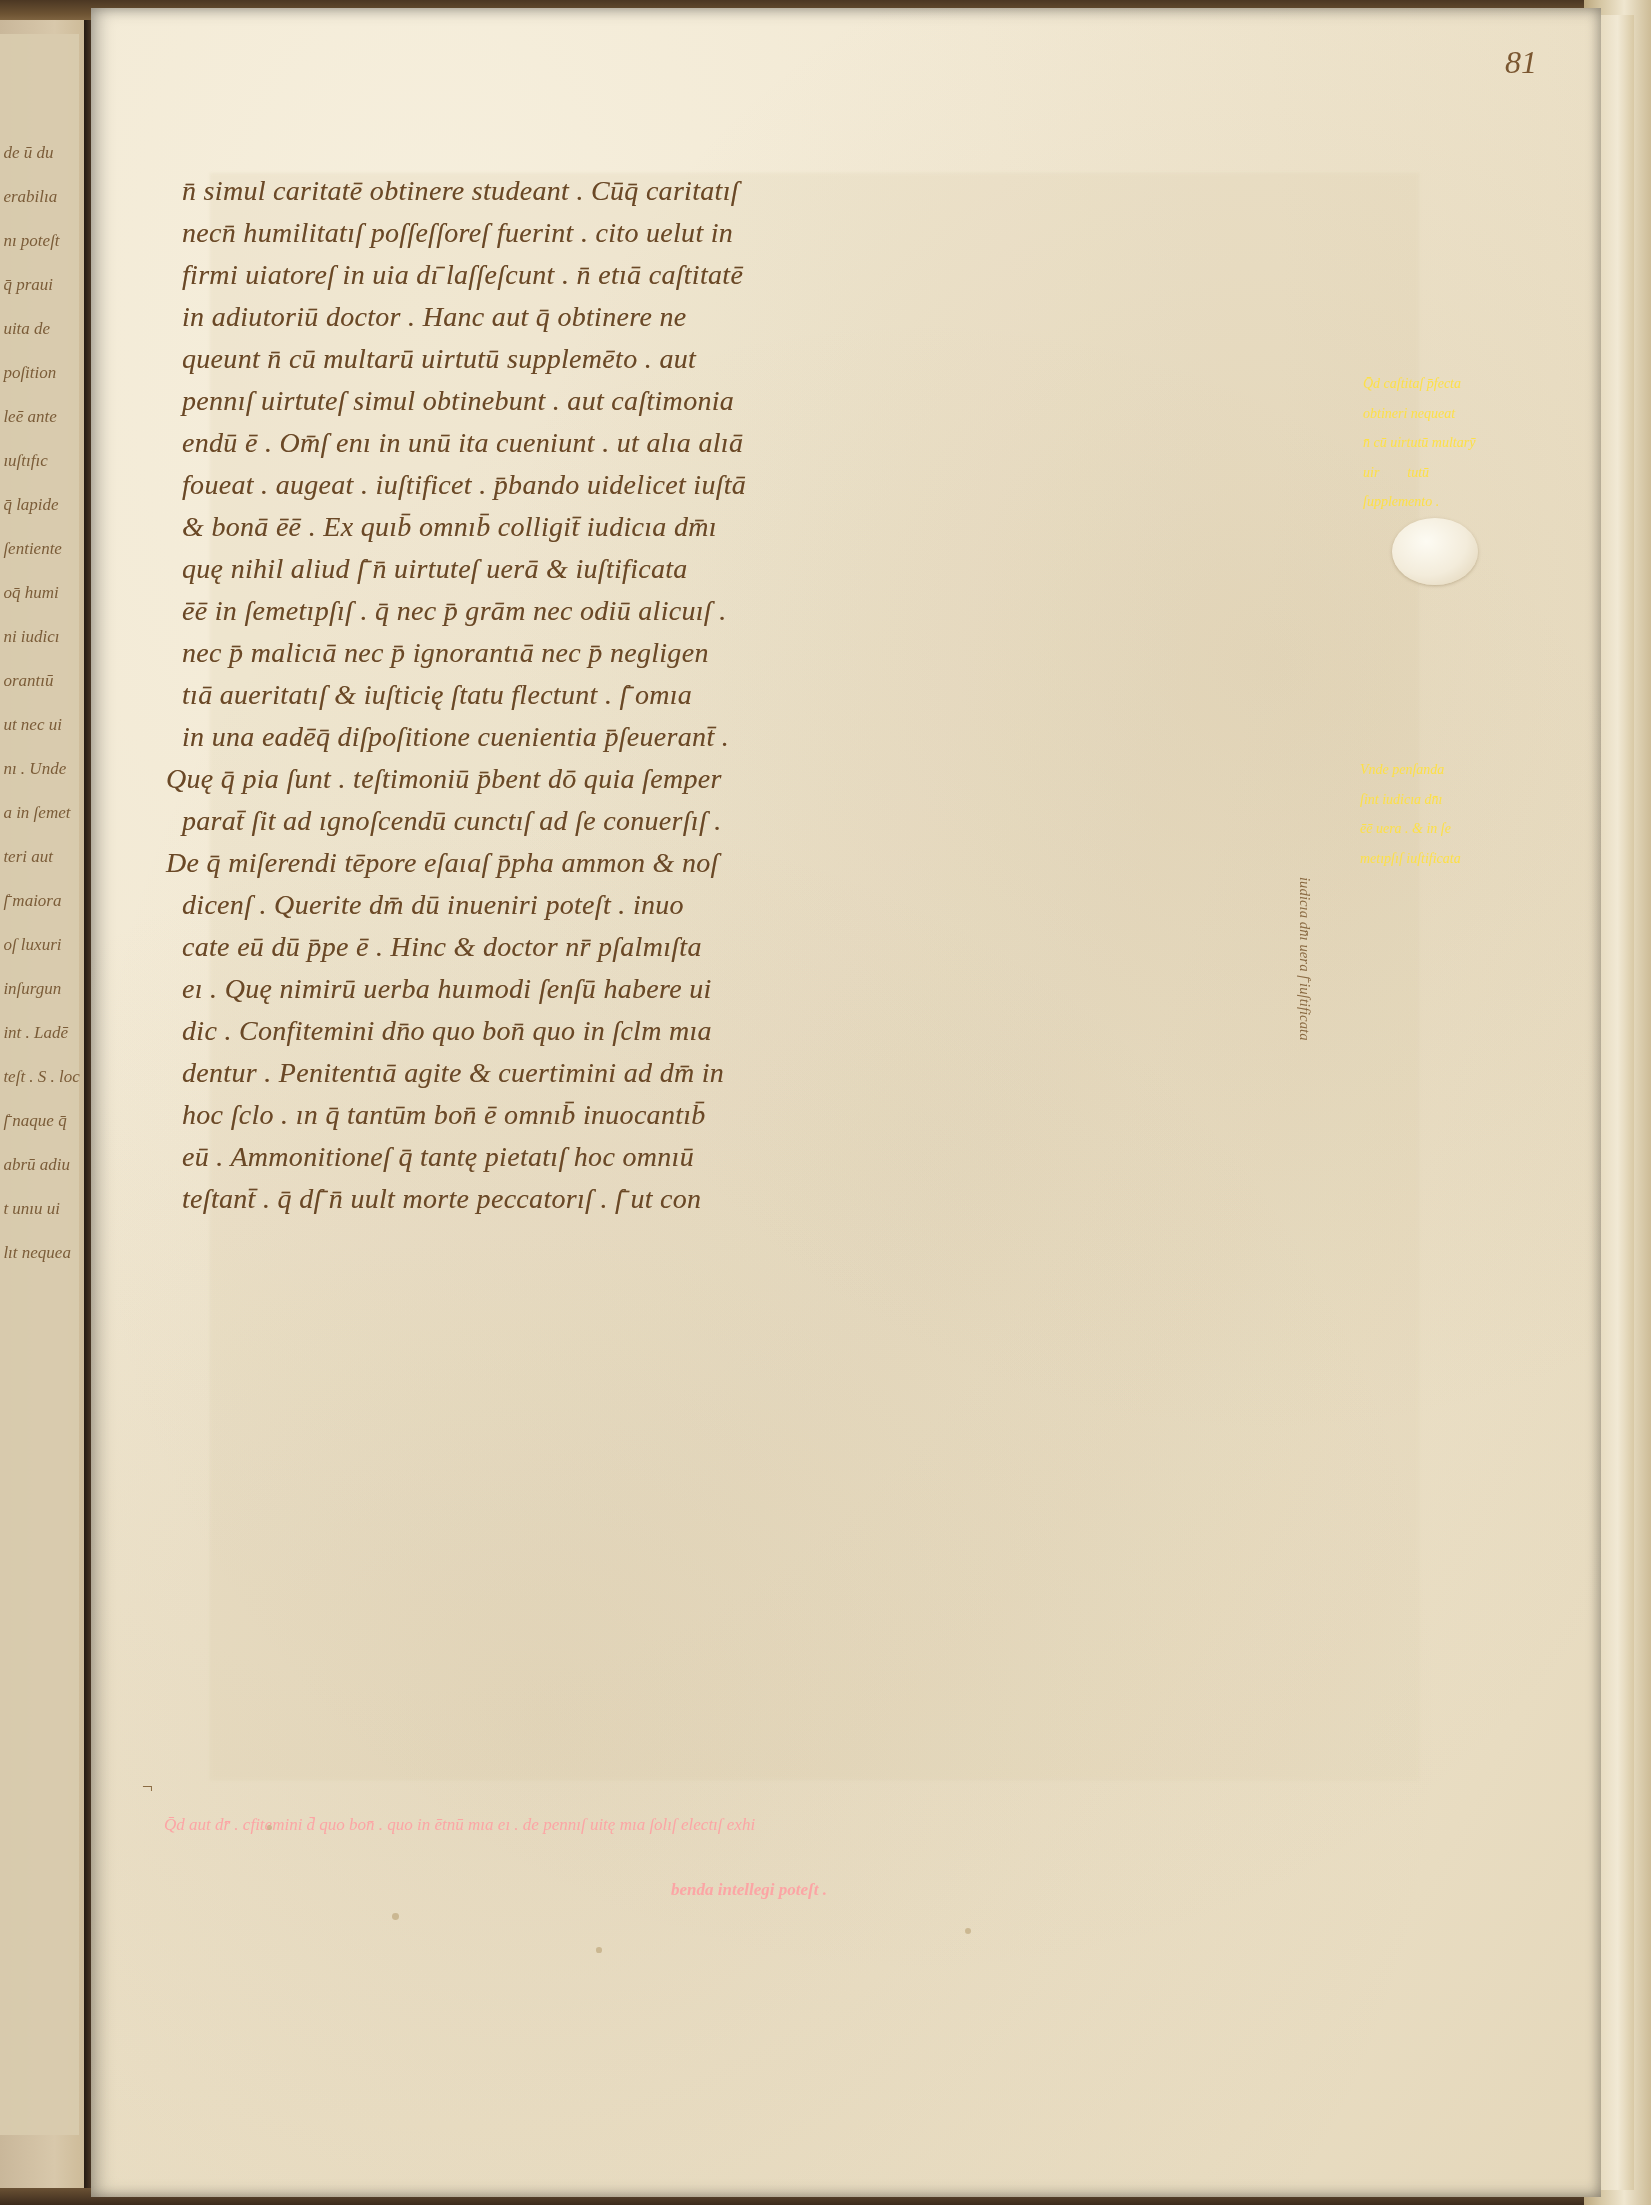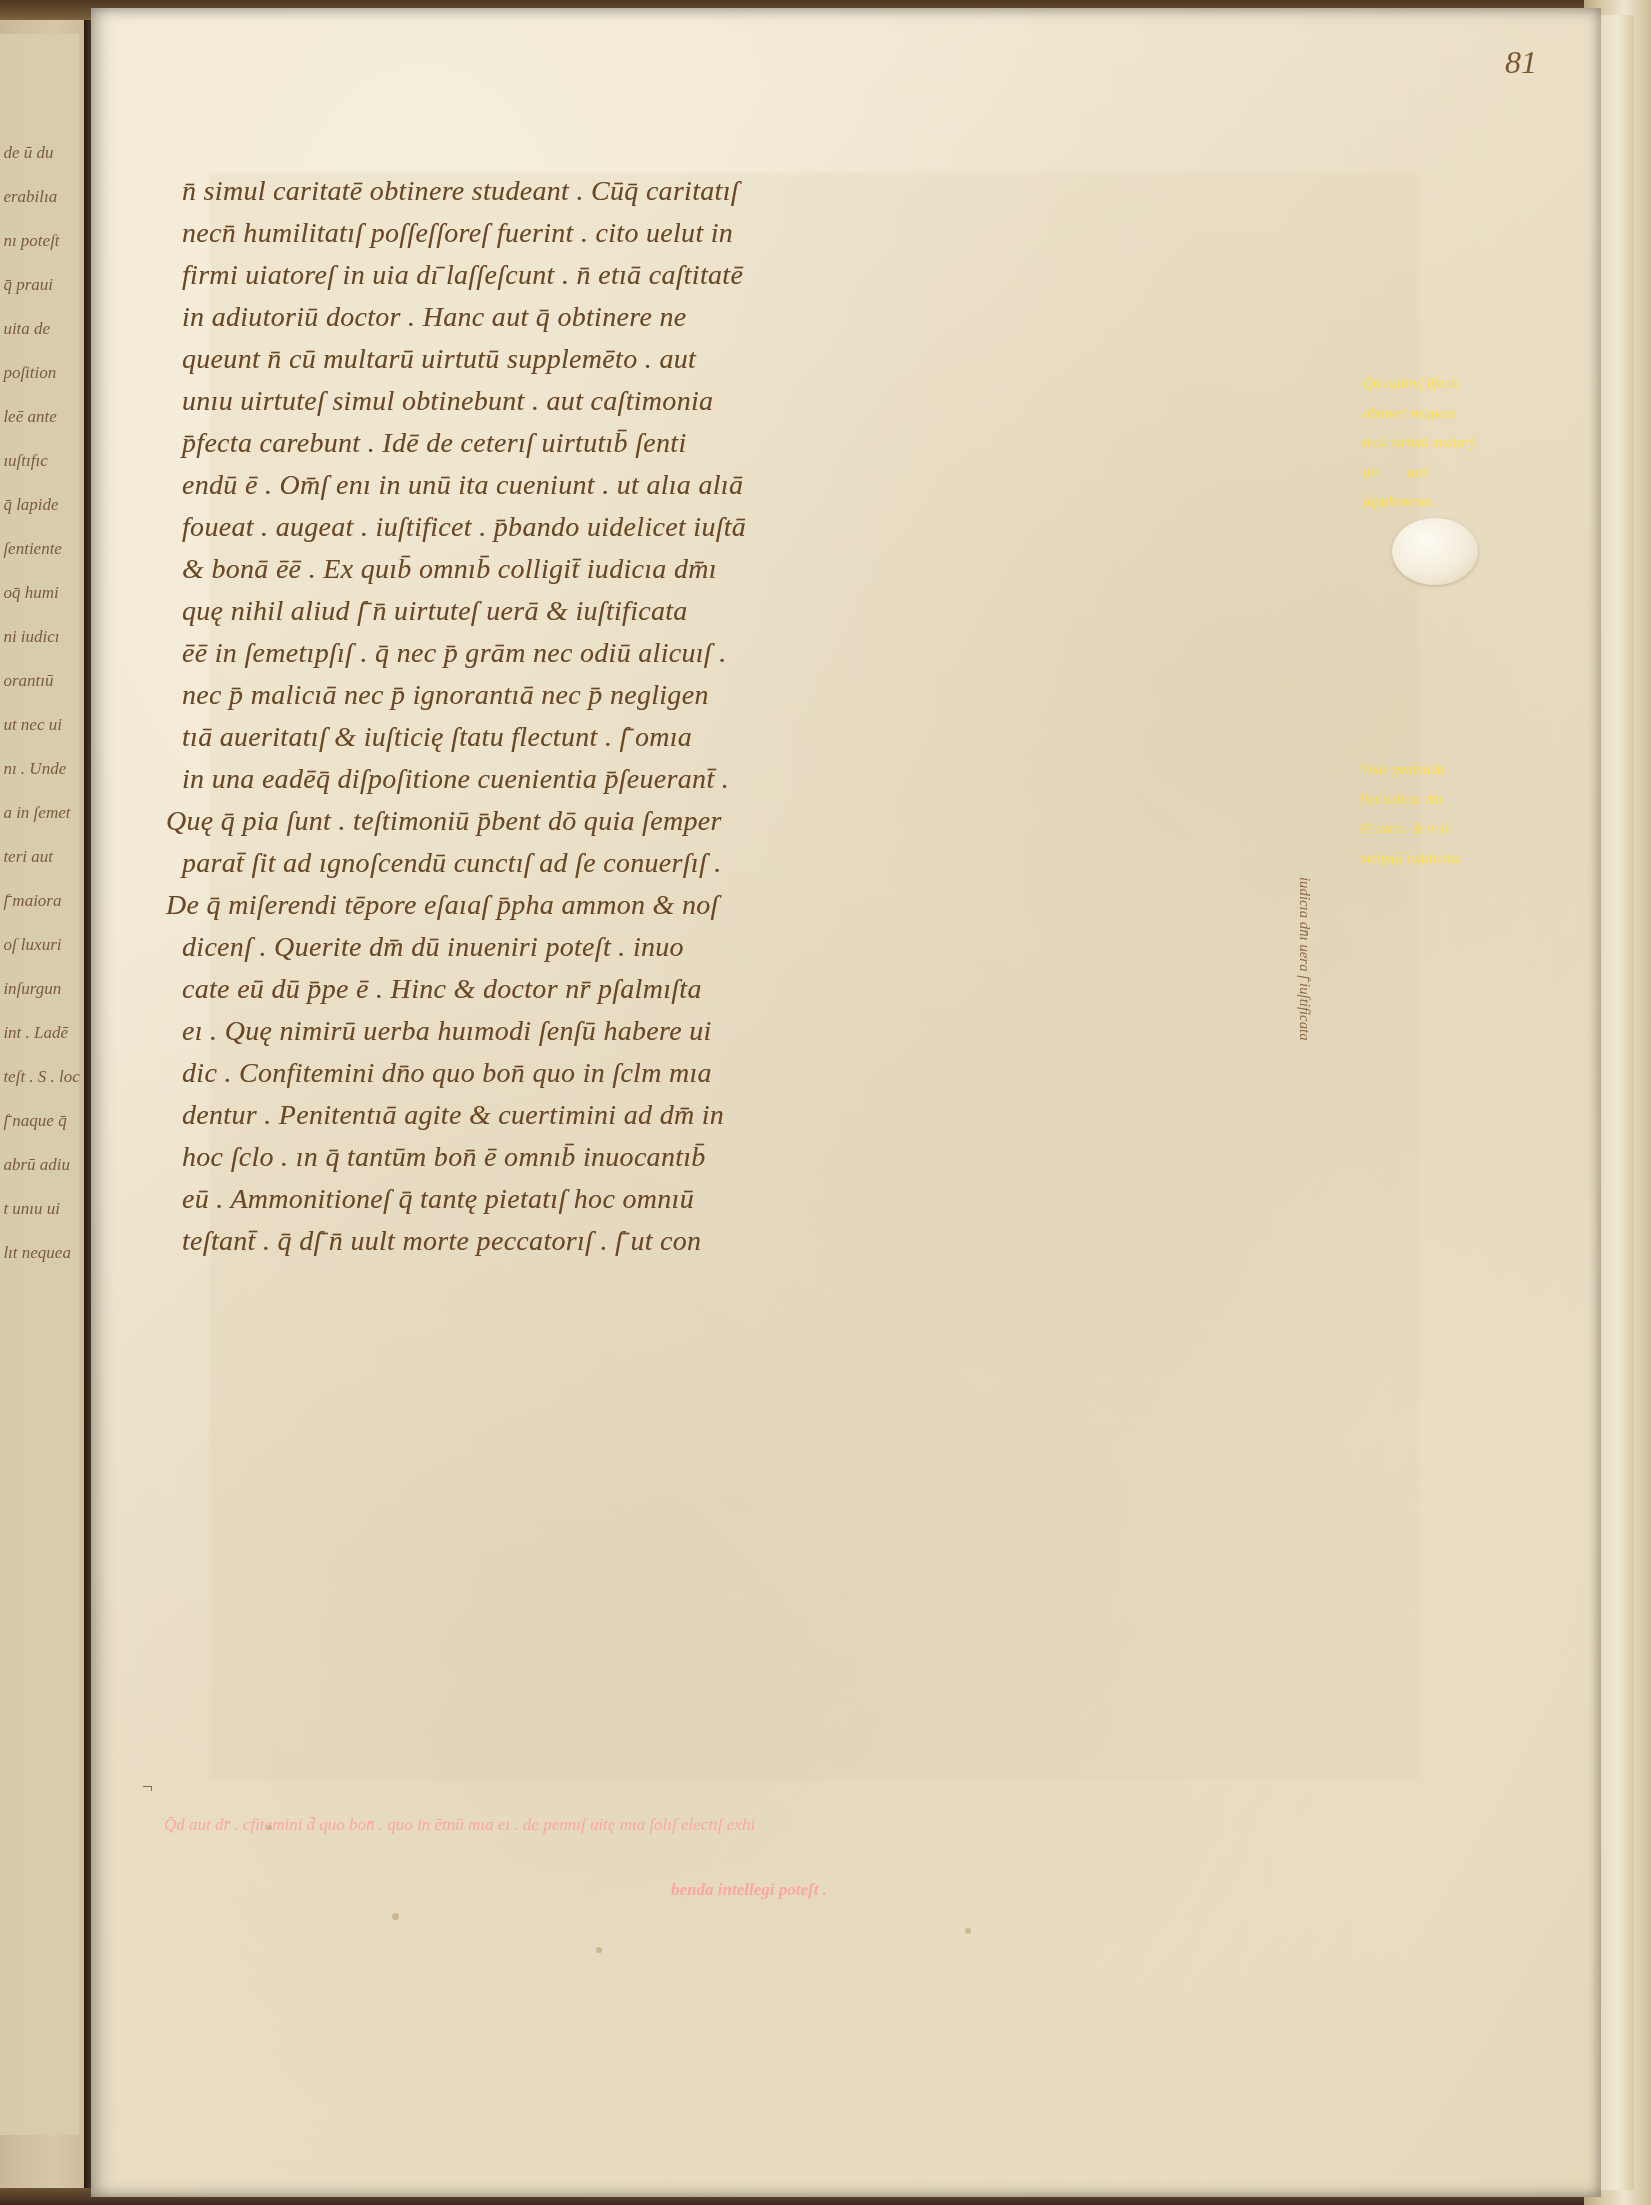--- a/index.html
+++ b/index.html
@@ -234,22 +234,21 @@
   </div>
 
   <div class="folio-number ink">81</div>
 
   <div class="main-col" id="main-col">
       <div class="line ink">n̄ simul caritatē obtinere studeant . Cūq̄ caritatıſ</div>
       <div class="line ink">necn̄ humilitatıſ poſſeſſoreſ fuerint . cito uelut in</div>
       <div class="line ink">firmi uiatoreſ in uia dı̄ laſſeſcunt . n̄ etıā caſtitatē</div>
       <div class="line ink">in adiutoriū doctor . Hanc aut q̄ obtinere ne</div>
       <div class="line ink">queunt n̄ cū multarū uirtutū supplemēto . aut</div>
-      <div class="line ink">unıu uirtuteſ simul obtinebunt . aut caſtimonia</div>
-      <div class="line ink">p̄fecta carebunt . Idē de ceterıſ uirtutıb̄ ſenti</div>
+      <div class="line ink">pennıſ uirtuteſ simul obtinebunt . aut caſtimonia</div>
       <div class="line ink">endū ē . Om̄ſ enı in unū ita cueniunt . ut alıa alıā</div>
       <div class="line ink">foueat . augeat . iuſtificet . p̄bando uidelicet iuſtā</div>
       <div class="line ink">&amp; bonā ēē . Ex quıb̄ omnıb̄ colligit̄ iudicıa dm̄ı</div>
       <div class="line ink">quę nihil aliud ſ̄ n̄ uirtuteſ uerā &amp; iuſtificata</div>
       <div class="line ink">ēē in ſemetıpſıſ . q̄ nec p̄ grām nec odiū alicuıſ .</div>
       <div class="line ink">nec p̄ malicıā nec p̄ ignorantıā nec p̄ negligen</div>
       <div class="line ink">tıā aueritatıſ &amp; iuſticię ſtatu flectunt . ſ̄ omıa</div>
       <div class="line ink">in una eadēq̄ diſpoſitione cuenientia p̄ſeuerant̄ .</div>
       <div class="line ink indent-neg">Quę q̄ pia ſunt . teſtimoniū p̄bent dō quia ſemper</div>
       <div class="line ink">parat̄ ſit ad ıgnoſcendū cunctıſ ad ſe conuerſıſ .</div>

